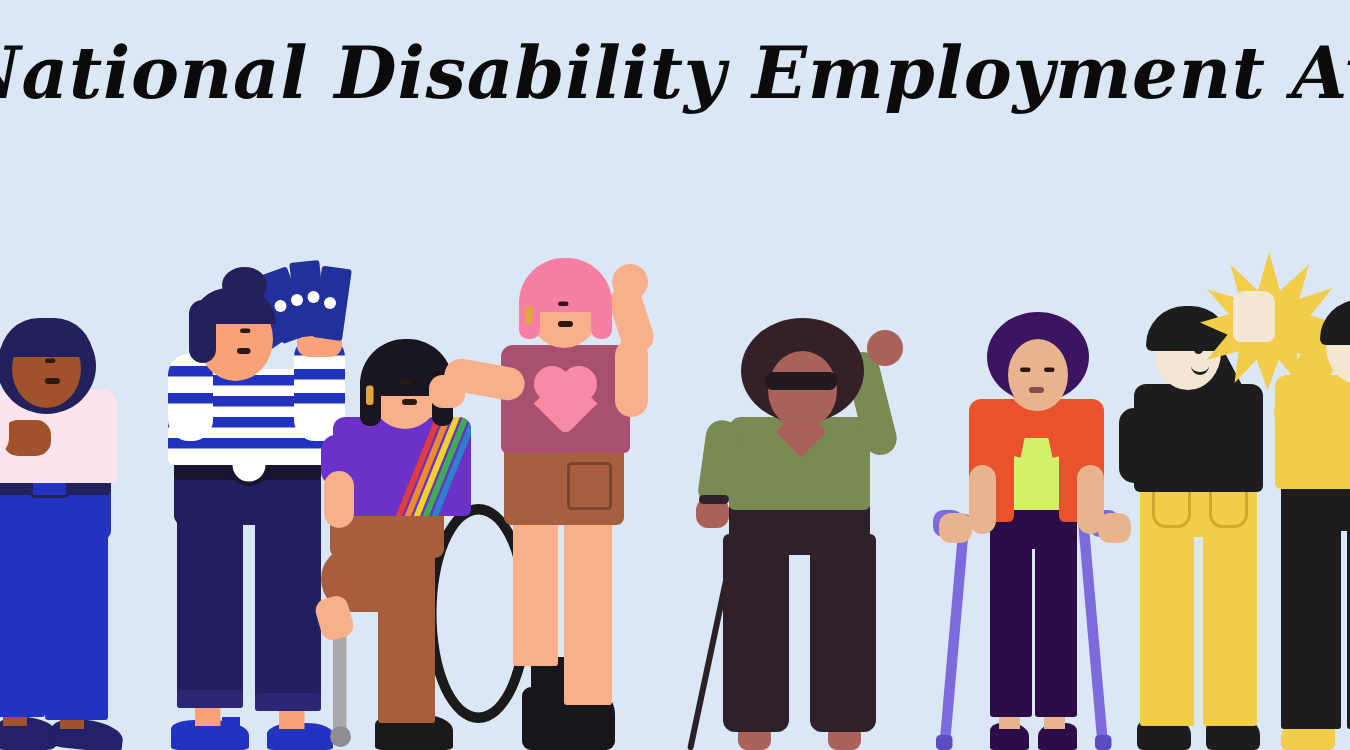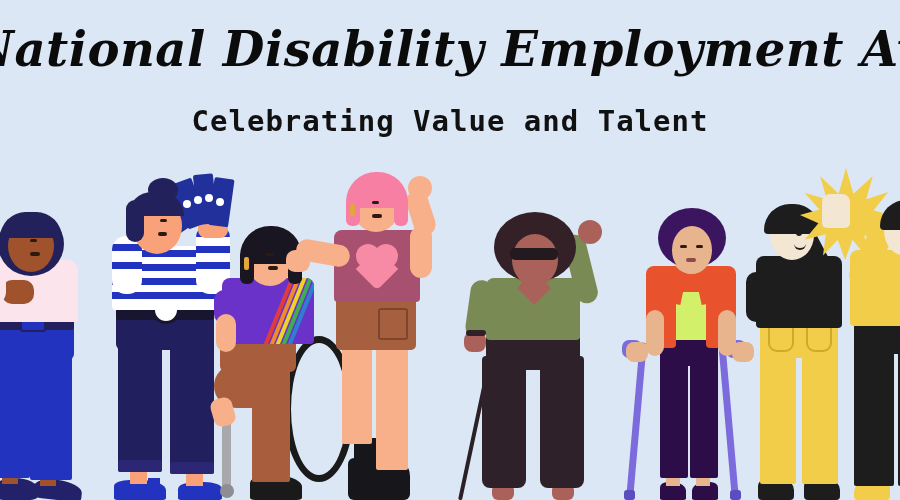--- a/index.html
+++ b/index.html
@@ -54,21 +54,20 @@
   .leg{border-radius:6px 6px 2px 2px;}
   .arm{border-radius:14px;}
   .shoe{border-radius:40% 55% 18% 18%;}
 </style>
 </head>
 <body>
 
 <div id="banner">
 
   <div id="title">National Disability Employment Awareness Month 2023</div>
-  <div id="subtitle">Celebrating Value and Talent</div>
 
   <div class="figure" style="left:-32px;width:130px;height:290px;">
 
     <div class="p shoe" style="left:28px;bottom:0;width:42px;height:22px;background:#23216a;"></div>
     <div class="p shoe" style="left:66px;bottom:0;width:48px;height:20px;background:#23216a;transform:rotate(6deg);"></div>
 
     <div class="p" style="left:34px;bottom:16px;width:16px;height:14px;background:#a0522d;"></div>
     <div class="p" style="left:72px;bottom:14px;width:16px;height:14px;background:#a0522d;"></div>
 
     <div class="p leg" style="left:22px;bottom:22px;width:40px;height:146px;background:#2233c0;"></div>

